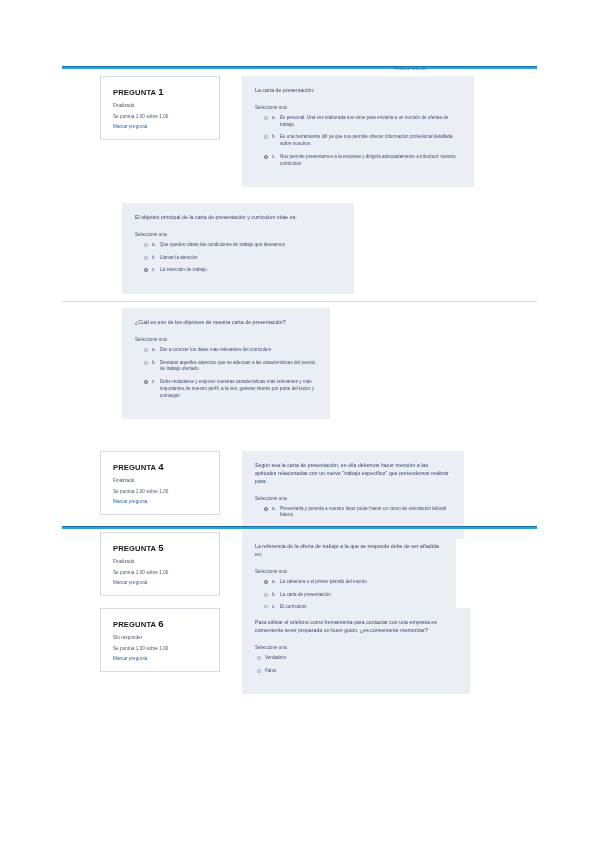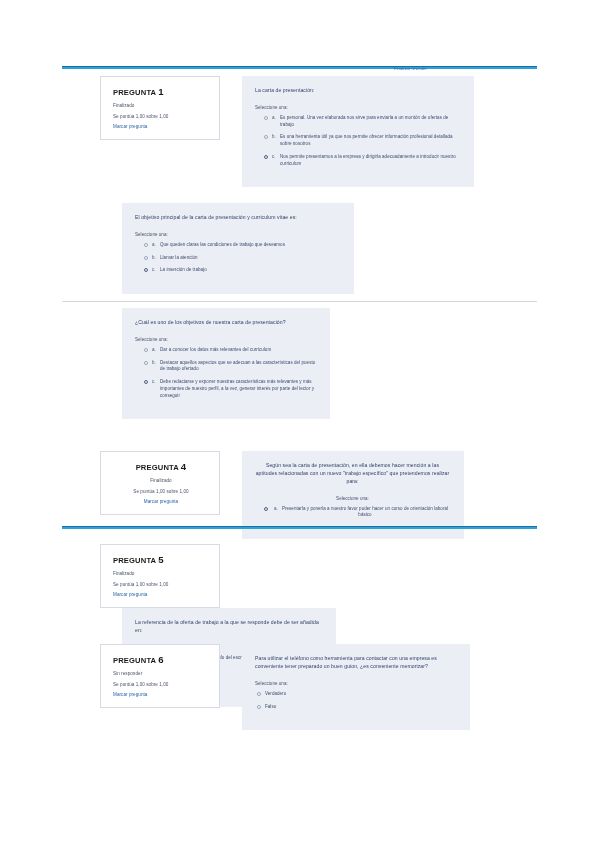--- a/index.html
+++ b/index.html
@@ -219,21 +219,21 @@
         <span class="opt-text">Destacar aquellos aspectos que se adecuan a las características del puesto de trabajo ofertado</span>
       </div>
       <div class="opt">
         <span class="radio checked"></span>
         <span class="opt-letter">c.</span>
         <span class="opt-text">Debe redactarse y exponer nuestras características más relevantes y más importantes de nuestro perfil, a la vez, generar interés por parte del lector y conseguir</span>
       </div>
     </div>
   </div>
 
-  <div class="qblock" style="top:451px;text-align:center;">
+  <div class="qblock" style="top:451px;">
     <div class="qinfo">
       <div class="qinfo-title">
         <span>PREGUNTA</span>
         <span class="num">4</span>
       </div>
       <div class="qinfo-line">Finalizado</div>
       <div class="qinfo-line">Se puntúa 1,00 sobre 1,00</div>
       <div class="qinfo-flag">Marcar pregunta</div>
     </div>
     <div class="qcontent" style="width:222px;">
@@ -242,21 +242,21 @@
       <div class="opt">
         <span class="radio checked"></span>
         <span class="opt-letter">a.</span>
         <span class="opt-text">Presentarla y ponerla a nuestro favor poder hacer un curso de orientación laboral básico</span>
       </div>
     </div>
   </div>
 
   <div class="blue-rule" style="top:526px;"></div>
 
-  <div class="qblock" style="top:544px;flex-direction:column;">
+  <div class="qblock" style="top:532px;">
     <div class="qinfo">
       <div class="qinfo-title">
         <span>PREGUNTA</span>
         <span class="num">5</span>
       </div>
       <div class="qinfo-line">Finalizado</div>
       <div class="qinfo-line">Se puntúa 1,00 sobre 1,00</div>
       <div class="qinfo-flag">Marcar pregunta</div>
     </div>
     <div class="qcontent" style="width:214px;">
@@ -273,21 +273,21 @@
         <span class="opt-text">La carta de presentación</span>
       </div>
       <div class="opt">
         <span class="radio"></span>
         <span class="opt-letter">c.</span>
         <span class="opt-text">El curriculum</span>
       </div>
     </div>
   </div>
 
-  <div class="qblock" style="top:644px;">
+  <div class="qblock" style="top:608px;">
     <div class="qinfo">
       <div class="qinfo-title">
         <span>PREGUNTA</span>
         <span class="num">6</span>
       </div>
       <div class="qinfo-line">Sin responder</div>
       <div class="qinfo-line">Se puntúa 1,00 sobre 1,00</div>
       <div class="qinfo-flag">Marcar pregunta</div>
     </div>
     <div class="qcontent" style="width:228px;">

